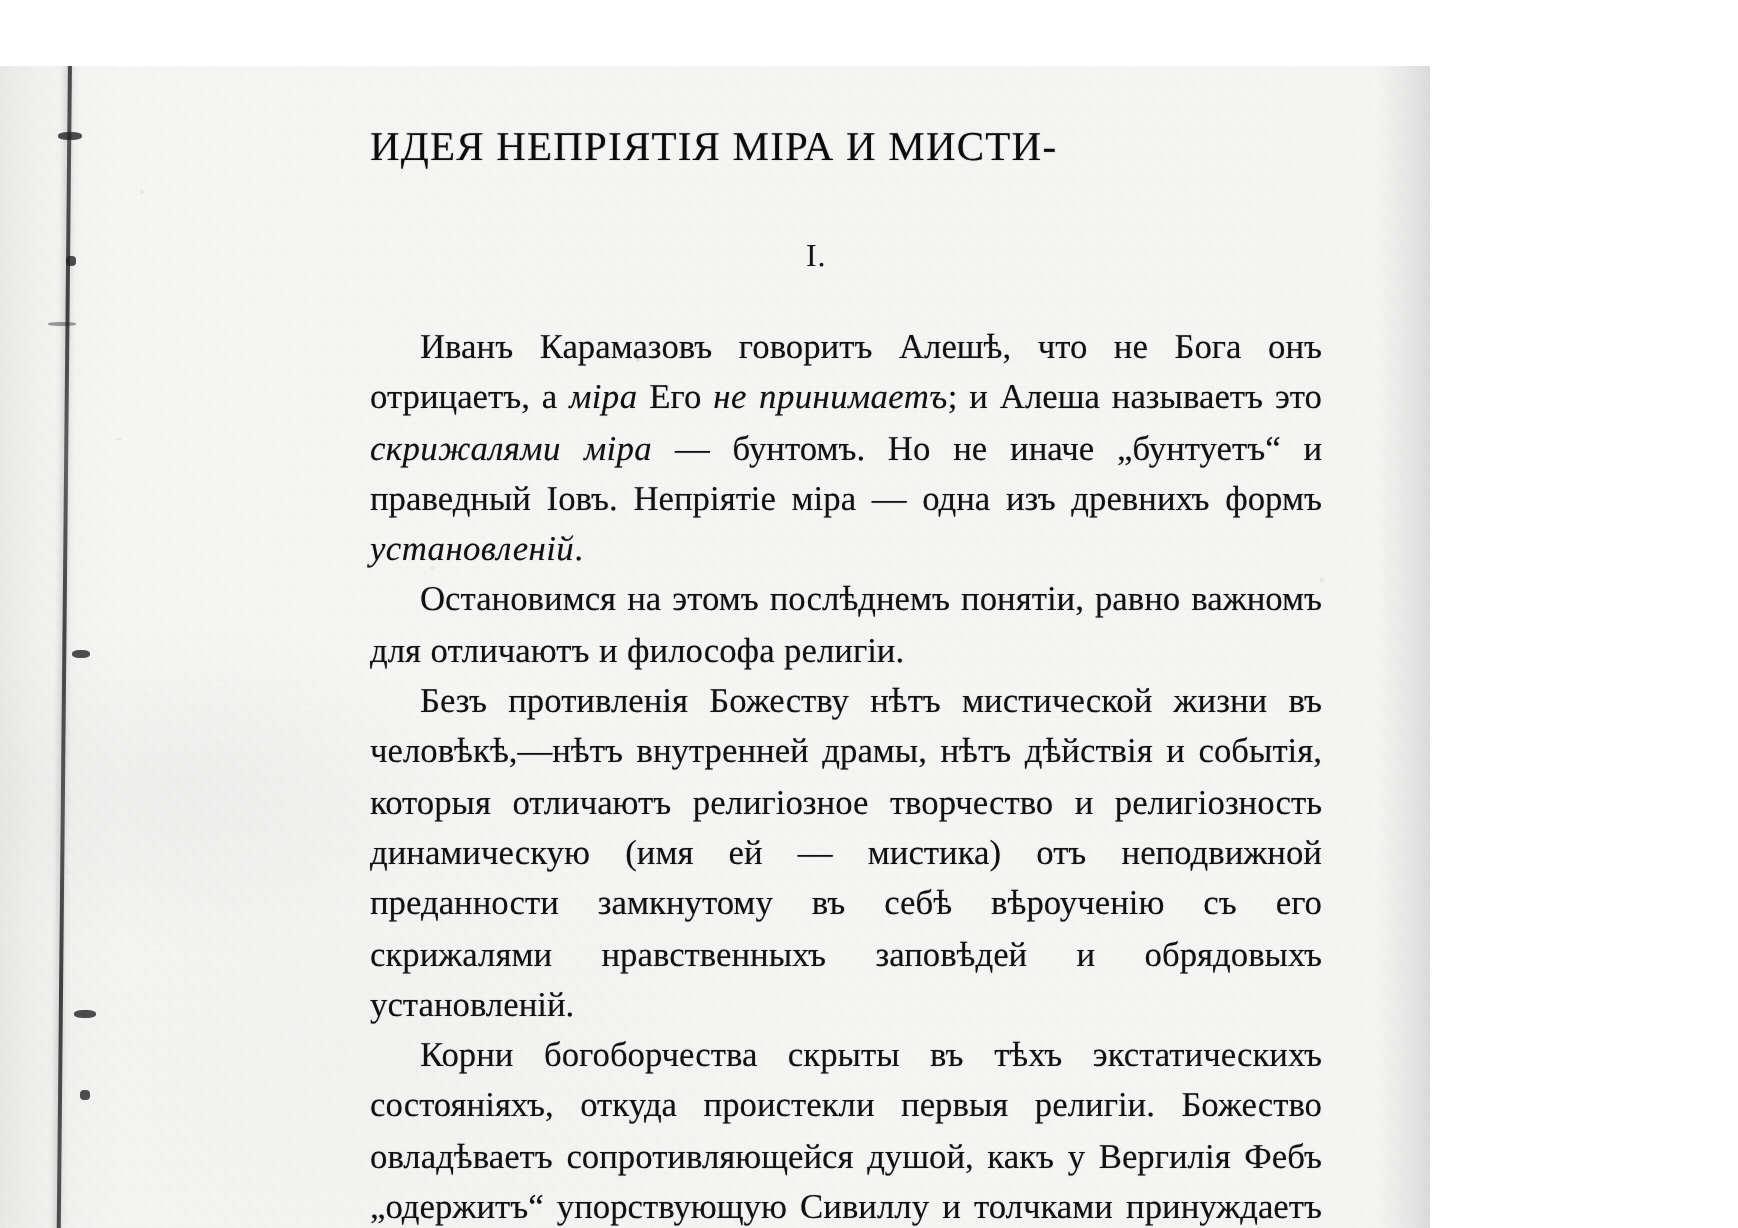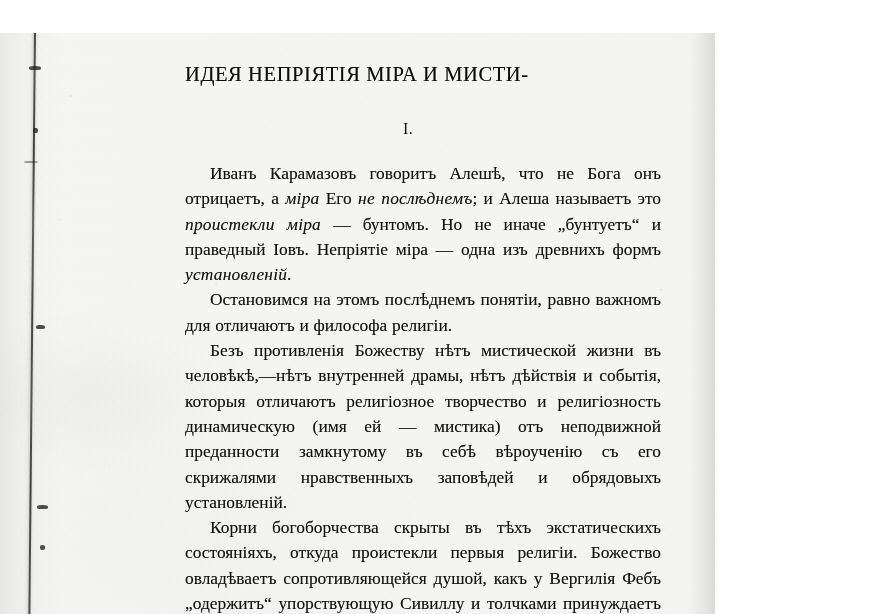--- a/index.html
+++ b/index.html
@@ -180,21 +180,21 @@
   <div class="ink-wrap">
     <div class="textblock">
 
       <h1 class="doc-title">
         <span class="tline">ИДЕЯ НЕПРІЯТІЯ МІРА И МИСТИ-</span>
       </h1>
 
       <div class="section-num">I.</div>
 
       <div class="body-copy">
-        <p class="para">Иванъ Карамазовъ говоритъ Алешѣ, что не Бога онъ отрицаетъ, а <em class="it">міра</em> Его <em class="it">не послѣднемъ</em>; и Алеша называетъ это <em class="it">проистекли міра</em> — бунтомъ. Но не иначе „бунтуетъ“ и праведный Іовъ. Непріятіе міра — одна изъ древнихъ формъ <em class="it">установленій</em>.</p>
+        <p class="para">Иванъ Карамазовъ говоритъ Алешѣ, что не Бога онъ отрицаетъ, а <em class="it">міра</em> Его <em class="it">не принимаетъ</em>; и Алеша называетъ это <em class="it">скрижалями міра</em> — бунтомъ. Но не иначе „бунтуетъ“ и праведный Іовъ. Непріятіе міра — одна изъ древнихъ формъ <em class="it">установленій</em>.</p>
         <p class="para">Остановимся на этомъ послѣднемъ понятіи, равно важномъ для отличаютъ и философа религіи.</p>
         <p class="para">Безъ противленія Божеству нѣтъ мистической жизни въ человѣкѣ,—нѣтъ внутренней драмы, нѣтъ дѣйствія и событія, которыя отличаютъ религіозное творчество и религіозность динамическую (имя ей — мистика) отъ неподвижной преданности замкнутому въ себѣ вѣроученію съ его скрижалями нравственныхъ заповѣдей и обрядовыхъ установленій.</p>
         <p class="para">Корни богоборчества скрыты въ тѣхъ экстатическихъ состояніяхъ, откуда проистекли первыя религіи. Божество овладѣваетъ сопротивляющейся душой, какъ у Вергилія Фебъ „одержитъ“ упорствующую Сивиллу и толчками принуждаетъ ее пророчествовать. Содержаніе древнѣйшихъ оргій составляетъ священное убіеніе бога изступленными причастниками жертвы.</p>
       </div>
 
     </div>
   </div>
 
 </div>
 

